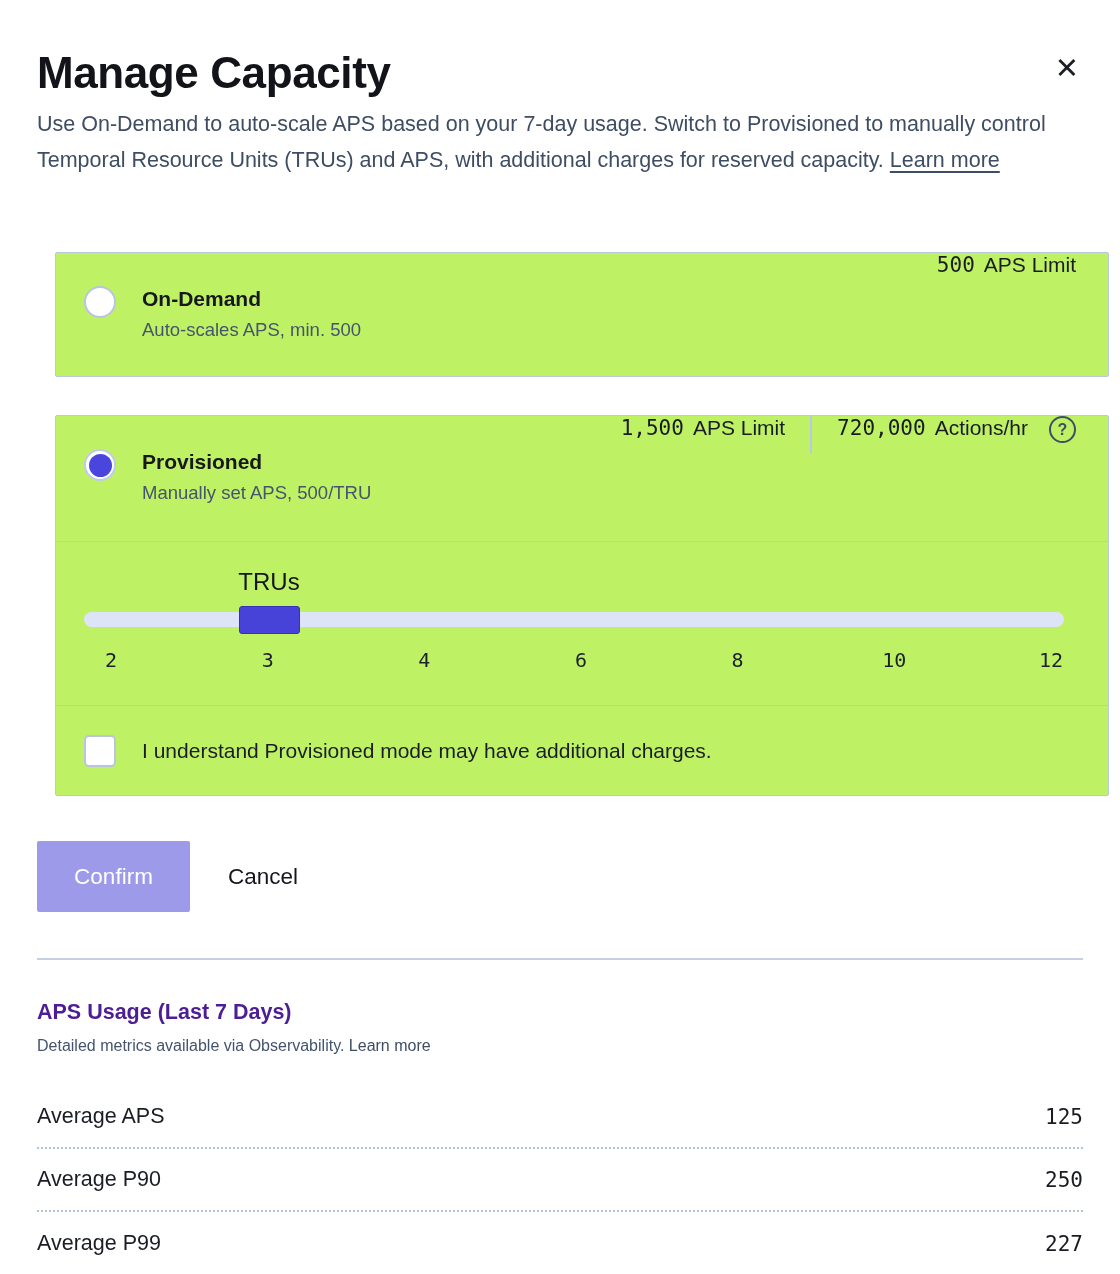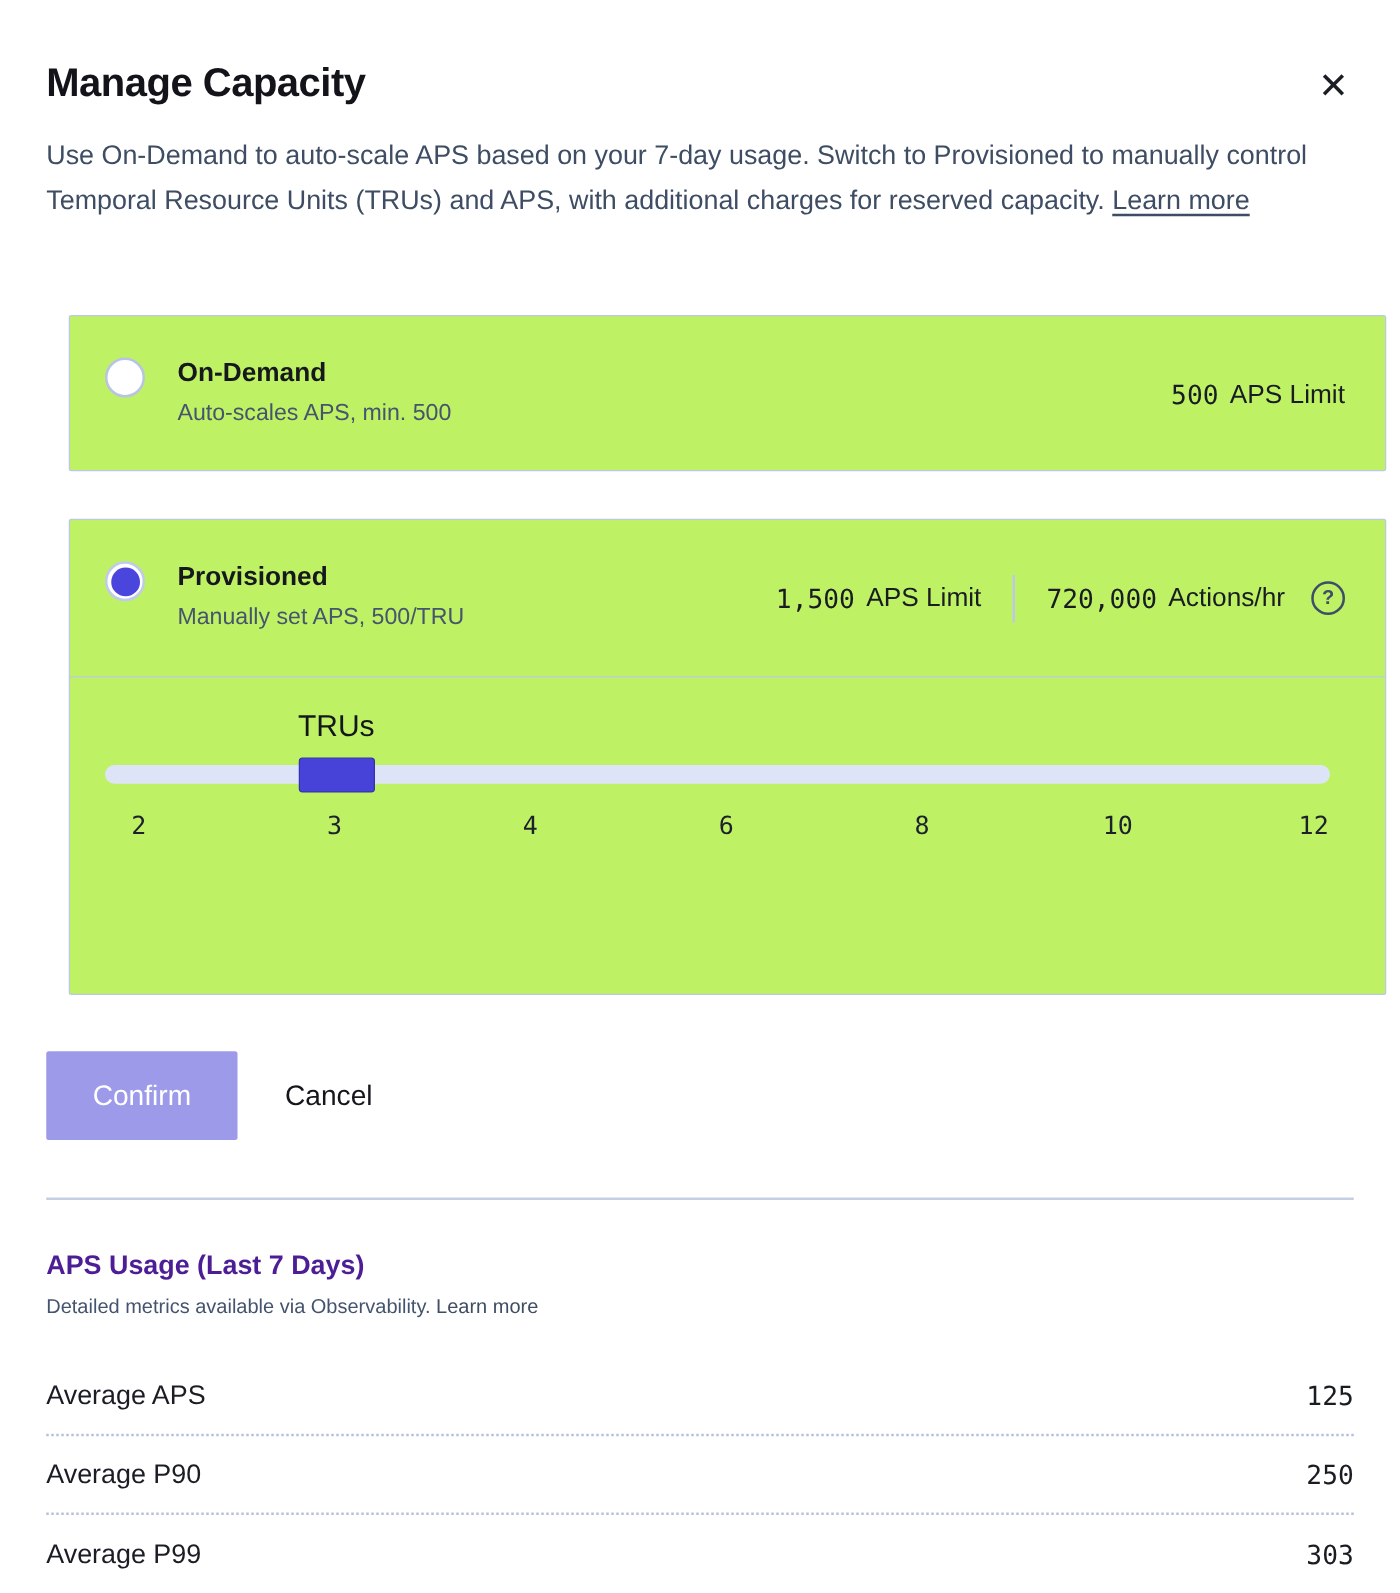--- a/index.html
+++ b/index.html
@@ -8,21 +8,21 @@
     position: relative;
     font-family: "Liberation Sans", sans-serif;
     color: #17191f;
     overflow: hidden;
   }
   .mono { font-family: "DejaVu Sans Mono", monospace; }
 
   
   .modal-title {
     position: absolute; left: 37px; top: 48px;
-    font-size: 32px; font-weight: 700; letter-spacing: -0.4px; color: #121419;
+    font-size: 44px; font-weight: 700; letter-spacing: -0.4px; color: #121419;
   }
   .close-btn {
     position: absolute; right: 41px; top: 54px;
     font-size: 29px; line-height: 1; color: #1a1d23;
     background: none; border: none; cursor: pointer;
     font-family: "DejaVu Sans", sans-serif; font-weight: 400;
   }
   .modal-desc {
     position: absolute; left: 37px; top: 106px; width: 1048px;
     font-size: 21.5px; line-height: 36px; color: #3e4d63;
@@ -52,21 +52,21 @@
   .option-title {
     position: absolute; left: 86px; top: 34px;
     font-size: 21px; font-weight: 600; color: #16181e;
   }
   .option-sub {
     position: absolute; left: 86px; top: 66px;
     font-size: 18.5px; color: #46546e;
   }
   .option-right {
     position: absolute; right: 32px; top: 0; height: 125px;
-    display: flex; align-items: center; gap: 9px;
+    display: flex; gap: 9px;
     font-size: 21px; color: #191c23;
   }
   .vdivider { width: 2px; height: 38px; background: #bcc8e8; margin: 0 16px; }
   .help-icon {
     width: 27px; height: 27px; border-radius: 50%;
     border: 2.5px solid #3e4d68; color: #3e4d68;
     display: inline-flex; align-items: center; justify-content: center;
     font-size: 16px; font-weight: 700; margin-left: 12px; cursor: pointer;
   }
 
@@ -183,20 +183,24 @@
       <span>2</span>
       <span>3</span>
       <span>4</span>
       <span>6</span>
       <span>8</span>
       <span>10</span>
       <span>12</span>
     </div>
   </div>
 
+  <div class="checkbox-section">
+    <span class="checkbox"></span>
+    <div class="checkbox-label">I understand Provisioned mode may have additional charges.</div>
+  </div>
 </div>
 
 <button class="confirm-btn">Confirm</button>
 <button class="cancel-btn">Cancel</button>
 
 <div class="section-divider"></div>
 
 <div class="usage-title">APS Usage (Last 7 Days)</div>
 <div class="usage-sub"><span>Detailed metrics available via Observability.</span>
   <a class="link">Learn more</a></div>
@@ -205,15 +209,15 @@
   <div class="usage-row">
     <span class="label">Average APS</span>
     <span class="value mono">125</span>
   </div>
   <div class="usage-row">
     <span class="label">Average P90</span>
     <span class="value mono">250</span>
   </div>
   <div class="usage-row">
     <span class="label">Average P99</span>
-    <span class="value mono">303</span>
+    <span class="value mono">227</span>
   </div>
 </div>
 
 </body></html>

